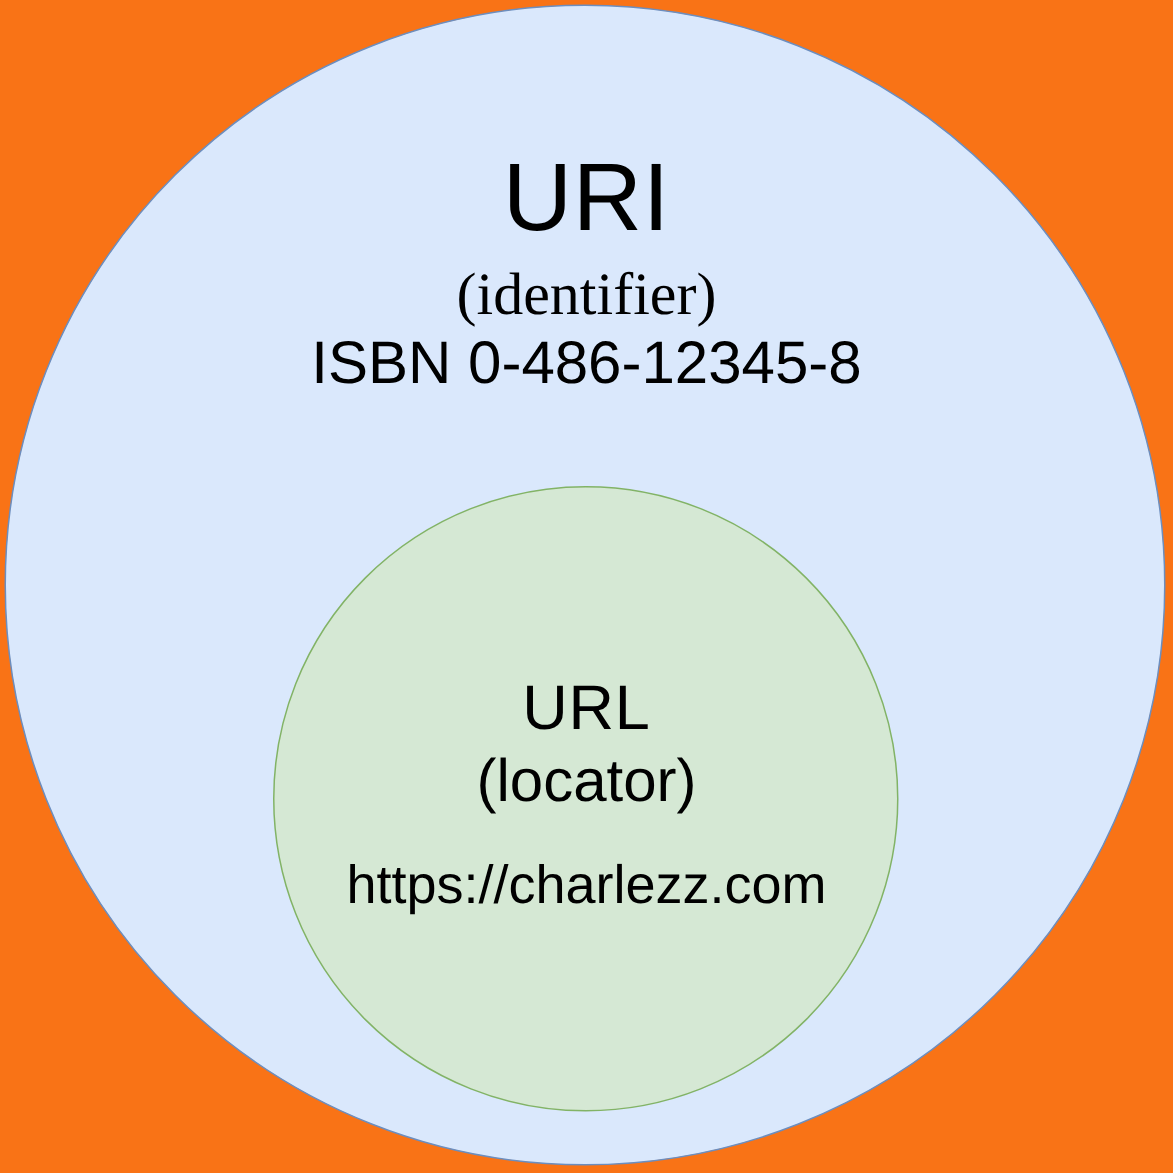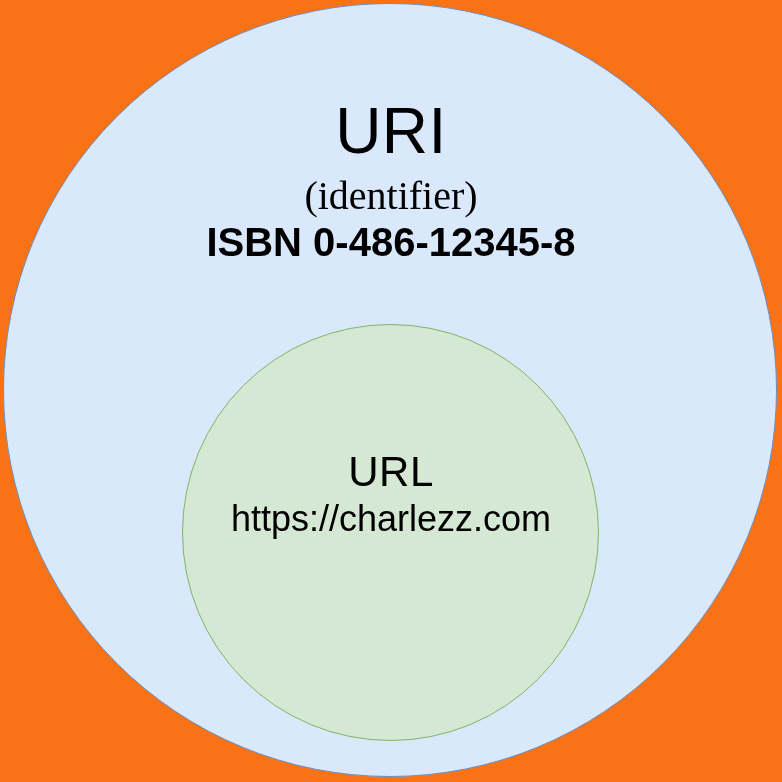--- a/index.html
+++ b/index.html
@@ -65,21 +65,20 @@
     margin: 0 0 6px 0;
   }
   .subtitle-uri {
     font-size: 40px;
     margin: 0 0 2px 0;
     font-family: Liberation Serif, serif;
   }
   .detail-uri {
     font-size: 40px;
     margin: 0;
-    font-weight: bold;
   }
 
   .title-url {
     font-size: 42px;
     letter-spacing: 0.5px;
     margin: 0 0 4px 0;
   }
   .subtitle-url {
     font-size: 40px;
     margin: 0 0 26px 0;
@@ -99,16 +98,17 @@
   <div class="set-inner" style="background: rgb(213, 232, 212); border-color: rgb(130, 179, 102);"></div>
 
   <div class="label-block uri-labels">
     <div class="title-uri">URI</div>
     <div class="subtitle-uri">(identifier)</div>
     <div class="detail-uri">ISBN 0-486-12345-8</div>
   </div>
 
   <div class="label-block url-labels">
     <div class="title-url">URL</div>
+    <div class="subtitle-url">(locator)</div>
     <div class="detail-url">https://charlezz.com</div>
   </div>
 
 </div>
 
 </body></html>

